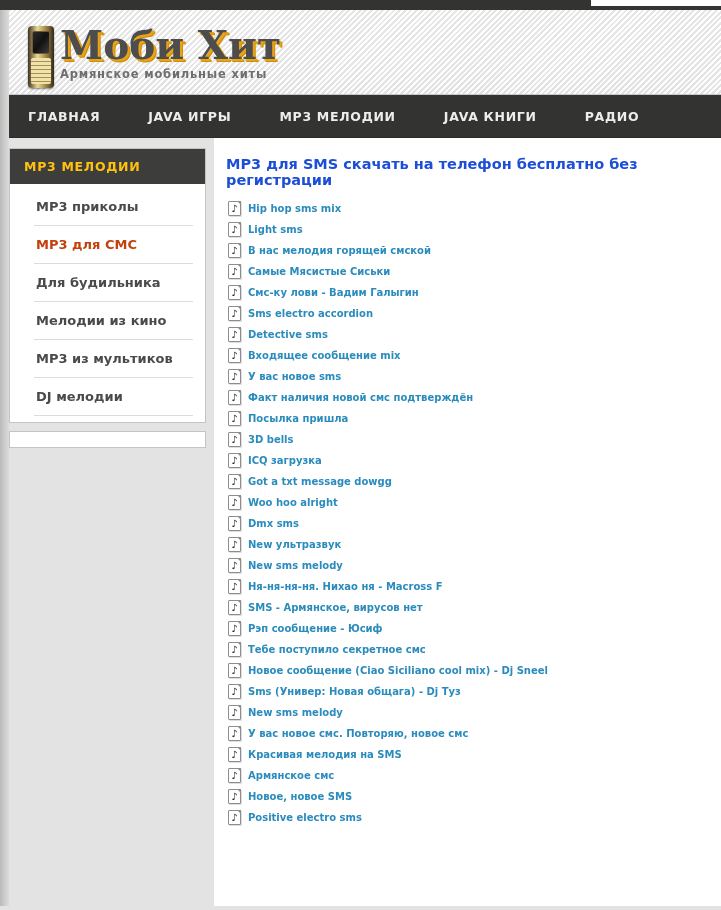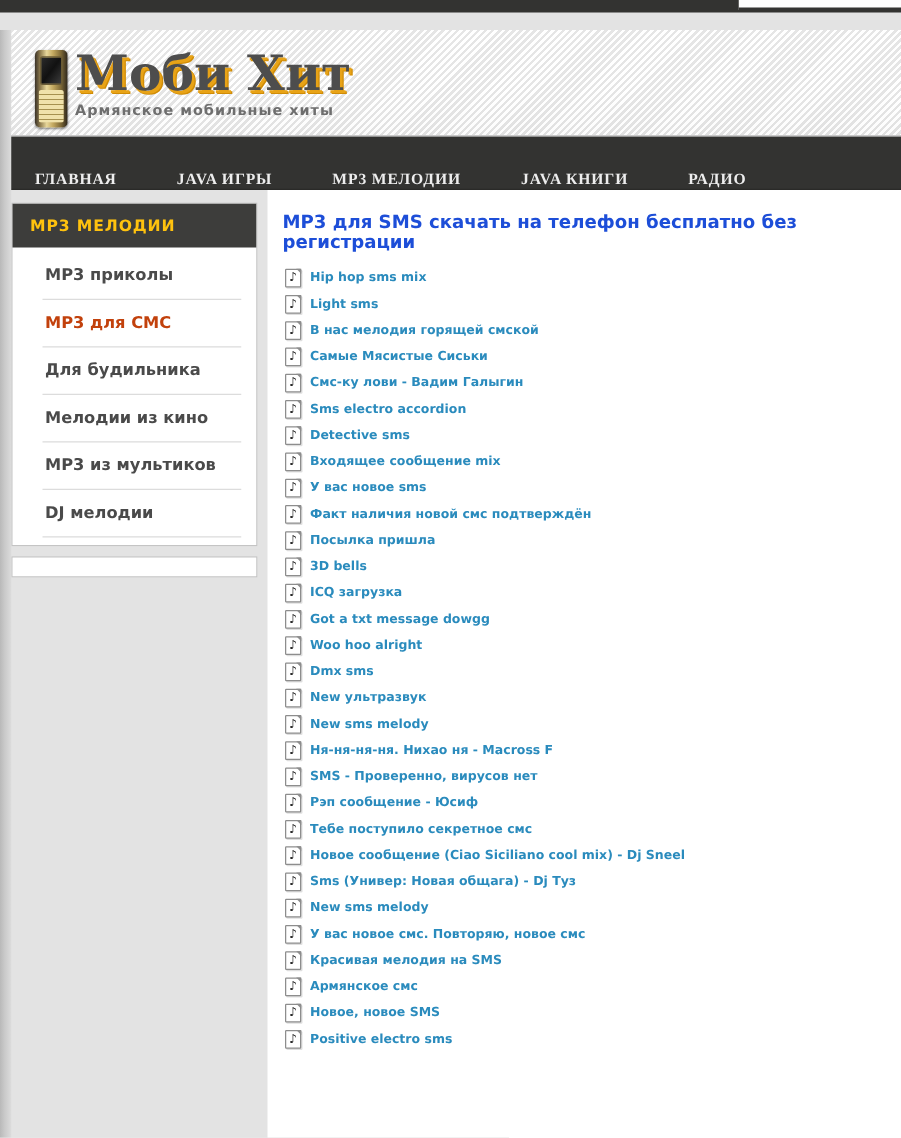--- a/index.html
+++ b/index.html
@@ -49,21 +49,20 @@
     position: relative;
     height: 85px;
     background-color: #f4f4f4;
     background-image:
       repeating-linear-gradient(135deg,
         rgba(255,255,255,0.9) 0px, rgba(255,255,255,0.9) 2px,
         rgba(225,225,225,0.85) 2px, rgba(225,225,225,0.85) 4px),
       linear-gradient(to bottom, #ffffff 0%, #fcfcfc 55%, #ebebeb 88%, #dedede 100%);
     border-bottom: 1px solid #c8c8c8;
     overflow: hidden;
-    margin-top: 14px;
   }
   .logo-wrap {
     position: absolute;
     left: 28px;
     top: 14px;
     display: flex;
     align-items: flex-start;
   }
   .phone-icon {
     position: relative;
@@ -114,24 +113,23 @@
     letter-spacing: 0.8px;
     margin-top: 1px;
     white-space: nowrap;
   }
 
   
   .nav {
     height: 43px;
     background: #333331;
     display: flex;
-    align-items: flex-end;
+    align-items: center;
     padding-left: 28px;
     border-bottom: 1px solid #2a2a28;
-    font-family: Liberation Serif, serif;
   }
   .nav-item {
     color: #ededed;
     font-size: 12.5px;
     font-weight: bold;
     letter-spacing: 0.7px;
     margin-right: 48px;
     cursor: pointer;
     white-space: nowrap;
   }
@@ -400,21 +398,21 @@
           <li class="track">
             <span class="mp3-icon">
               <span class="note">♪</span>
             </span>
             <a class="track-link">Ня-ня-ня-ня. Нихао ня - Macross F</a>
           </li>
           <li class="track">
             <span class="mp3-icon">
               <span class="note">♪</span>
             </span>
-            <a class="track-link">SMS - Проверенно, вирусов нет</a>
+            <a class="track-link">SMS - Армянское, вирусов нет</a>
           </li>
           <li class="track">
             <span class="mp3-icon">
               <span class="note">♪</span>
             </span>
             <a class="track-link">Рэп сообщение - Юсиф</a>
           </li>
           <li class="track">
             <span class="mp3-icon">
               <span class="note">♪</span>

